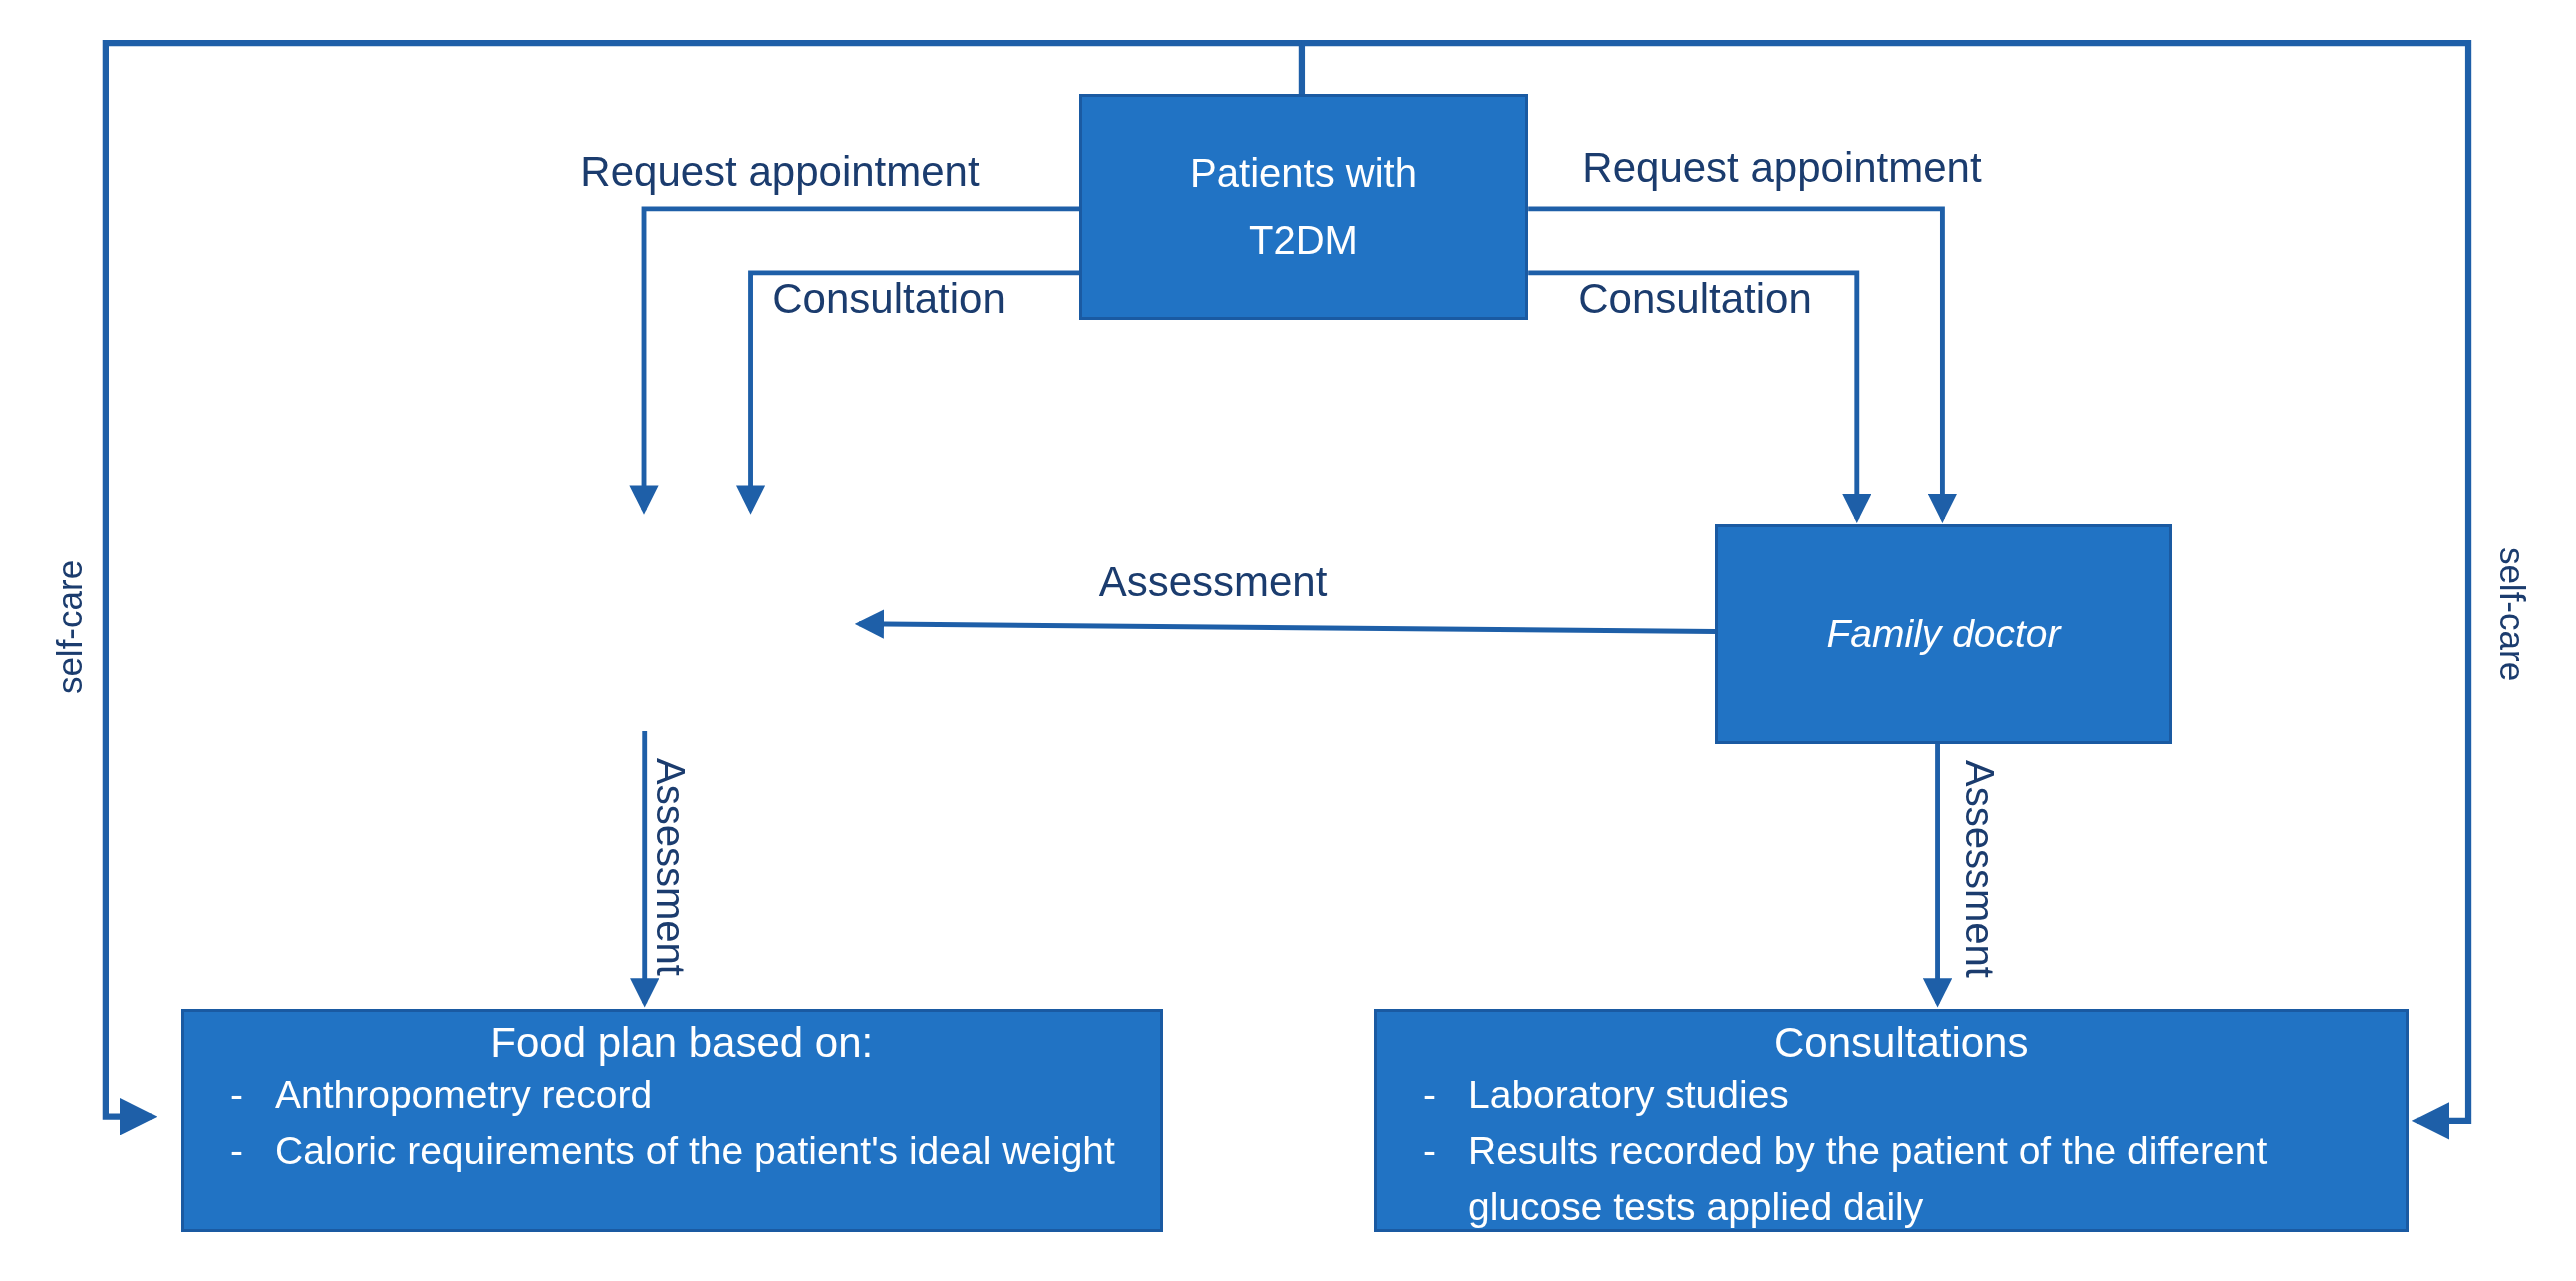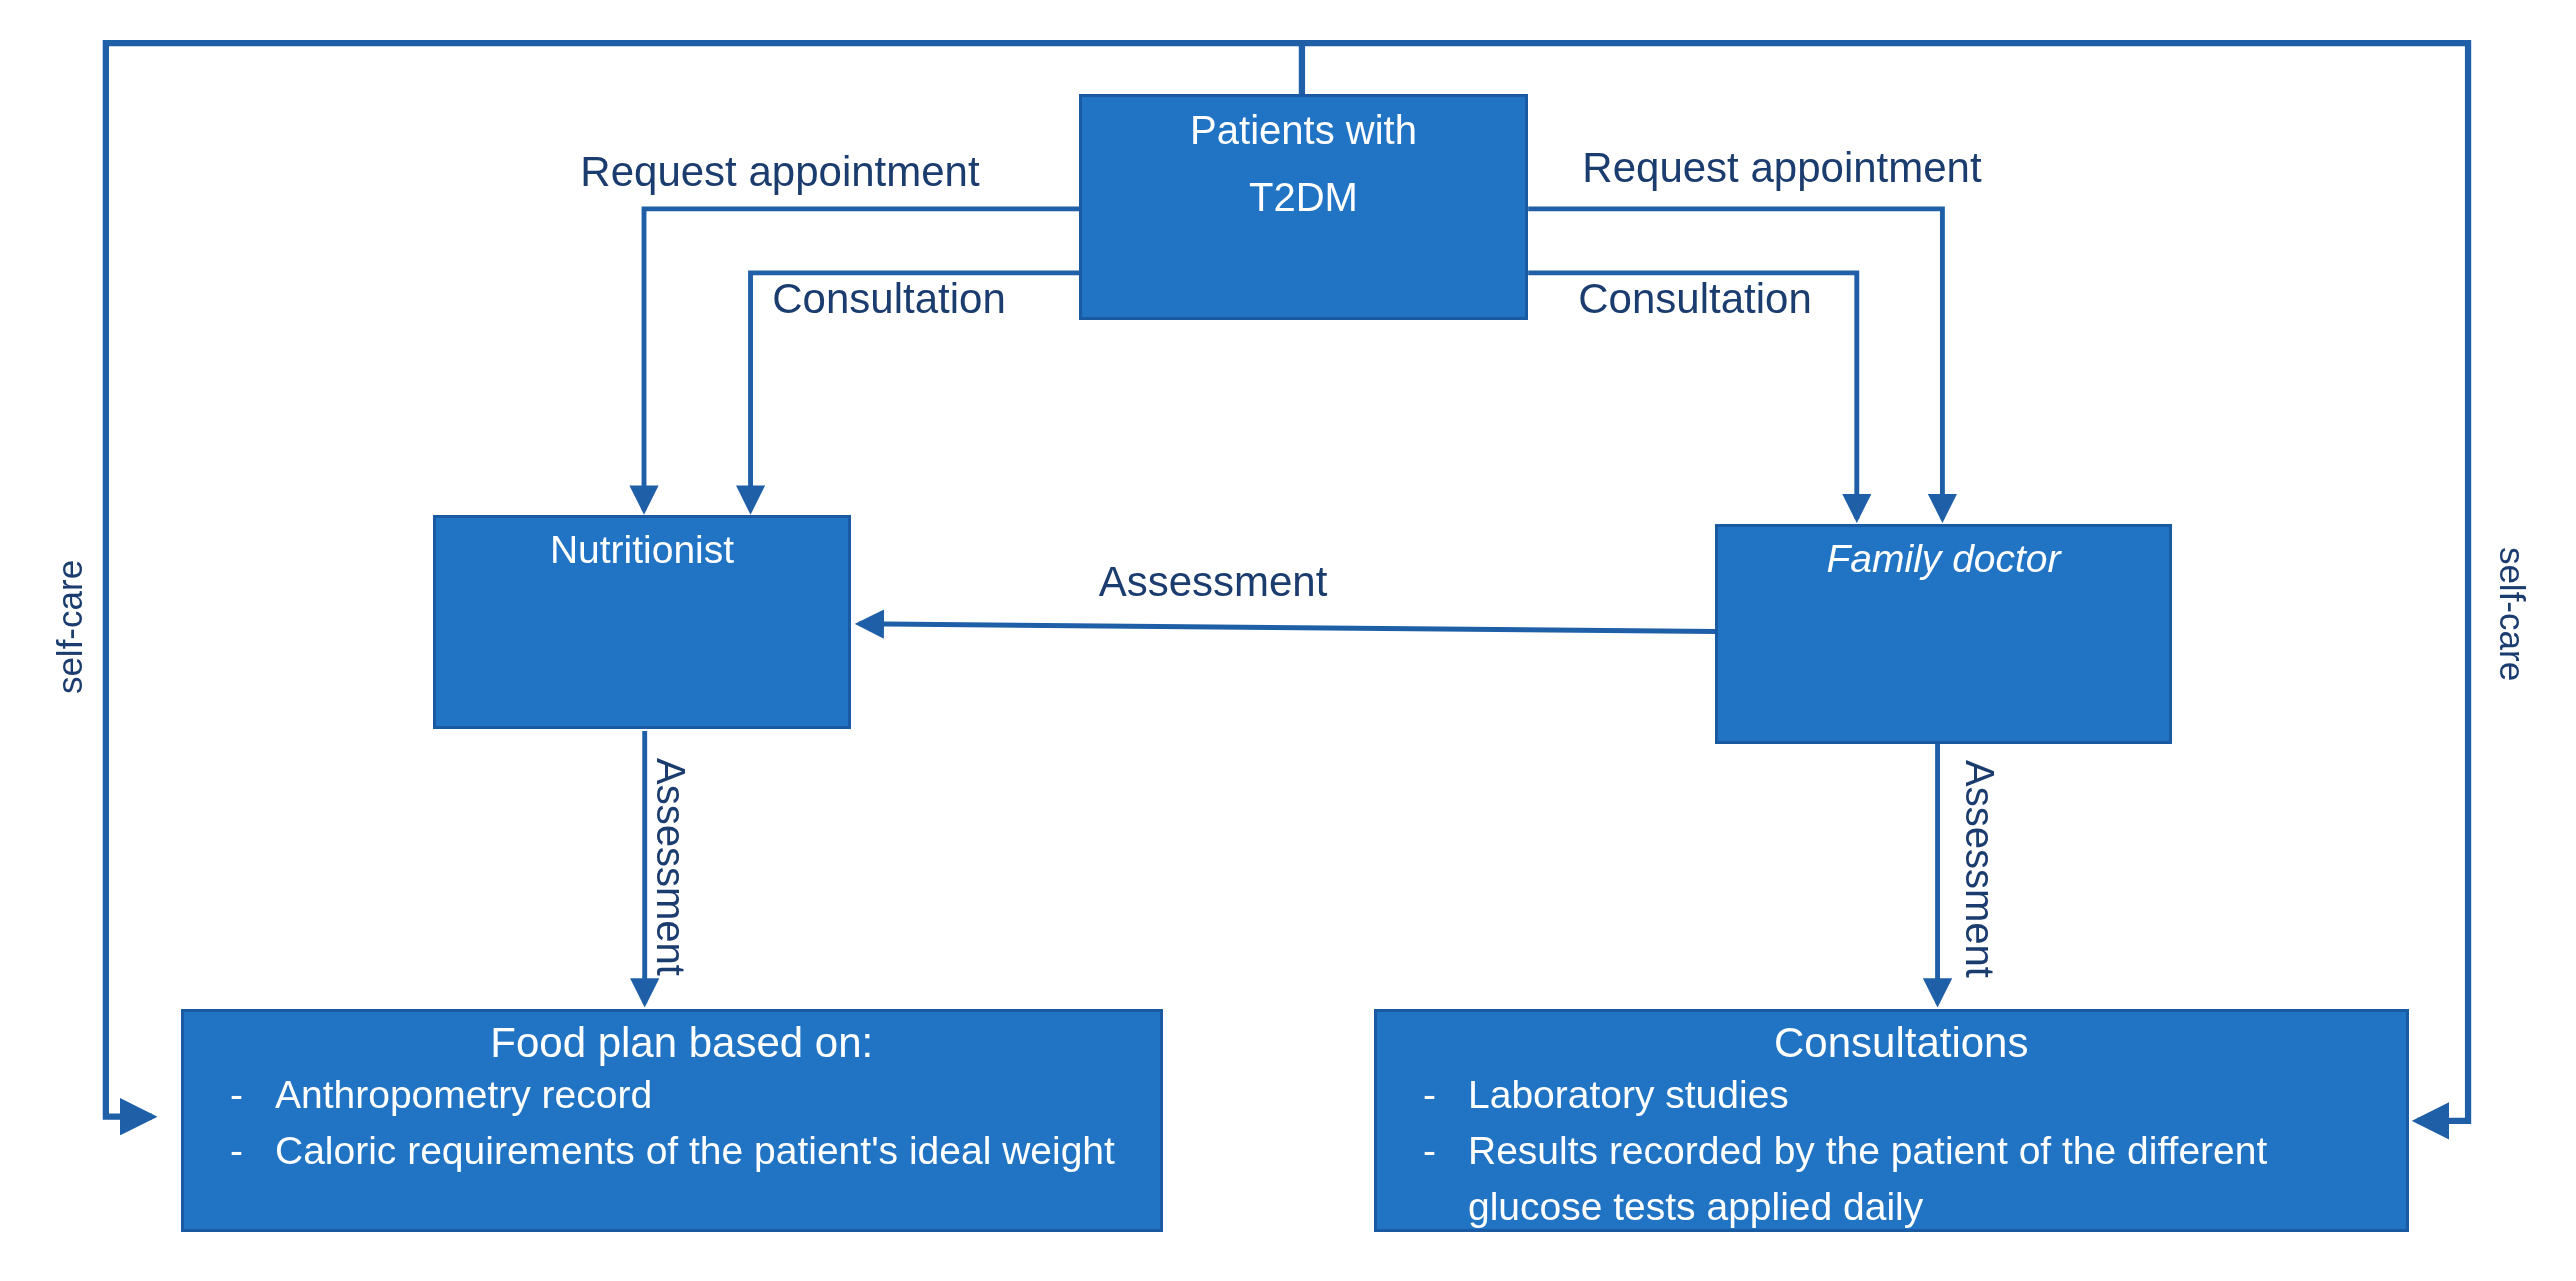--- a/index.html
+++ b/index.html
@@ -22,21 +22,21 @@
   #connectors{position:absolute;left:0;top:0;width:2576px;height:1281px;}
   .conn{fill:none;stroke:var(--line);}
   .node{
     position:absolute;
     background:var(--box-fill);
     border:3.5px solid var(--box-border);
     box-sizing:border-box;
     color:var(--box-text);
   }
   .node.center{
-    display:flex;align-items:flex-start;justify-content:center;text-align:center;
+    display:flex;align-items:center;justify-content:center;text-align:center;
   }
   .node-label{font-size:39px;line-height:64px;}
   #patients-box .node-label{font-size:40px;line-height:67px;max-width:299px;}
   .listbox{padding:5.6px 19.5px 0 39px;}
   .listbox-title{
     text-align:center;font-size:42px;line-height:49px;color:var(--box-text);
   }
   .bullet{display:flex;font-size:39px;line-height:56px;color:var(--box-text);}
   .bullet .dash{flex:0 0 45px;padding-left:7px;}
   .bullet .btext{flex:1 1 auto;}
@@ -79,23 +79,20 @@
 
     <path class="conn" d="M926 1050 V1441" stroke-width="7" marker-end="url(#arrow)"></path>
 
     <path class="conn" d="M2783 1068 V1441" stroke-width="7" marker-end="url(#arrow)"></path>
   </svg>
 
   <div class="node center" id="patients-box" style="left:1079px;top:94px;width:449px;height:226px;">
     <div class="node-label">Patients with T2DM</div>
   </div>
 
-  <div class="node center" id="nutritionist-box" style="left:433px;top:515px;width:418px;height:214px;">
-    <div class="node-label">Nutritionist</div>
-  </div>
 
   <div class="node center" id="family-doctor-box" style="left:1715px;top:524px;width:457px;height:220px;font-style:italic;">
     <div class="node-label">Family doctor</div>
   </div>
 
   <div class="node listbox" id="food-plan-box" style="left:160px;top:1009px;width:982px;height:223px;margin-left:21px;">
     <div class="listbox-title">Food plan based on:</div>
     <div class="bullet">
       <span class="dash">-</span>
       <span class="btext">Anthropometry record</span>

